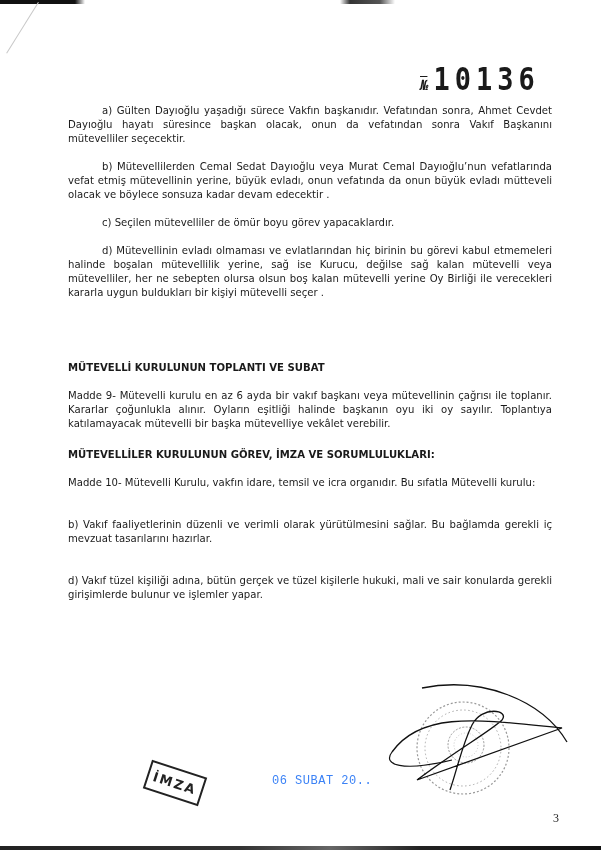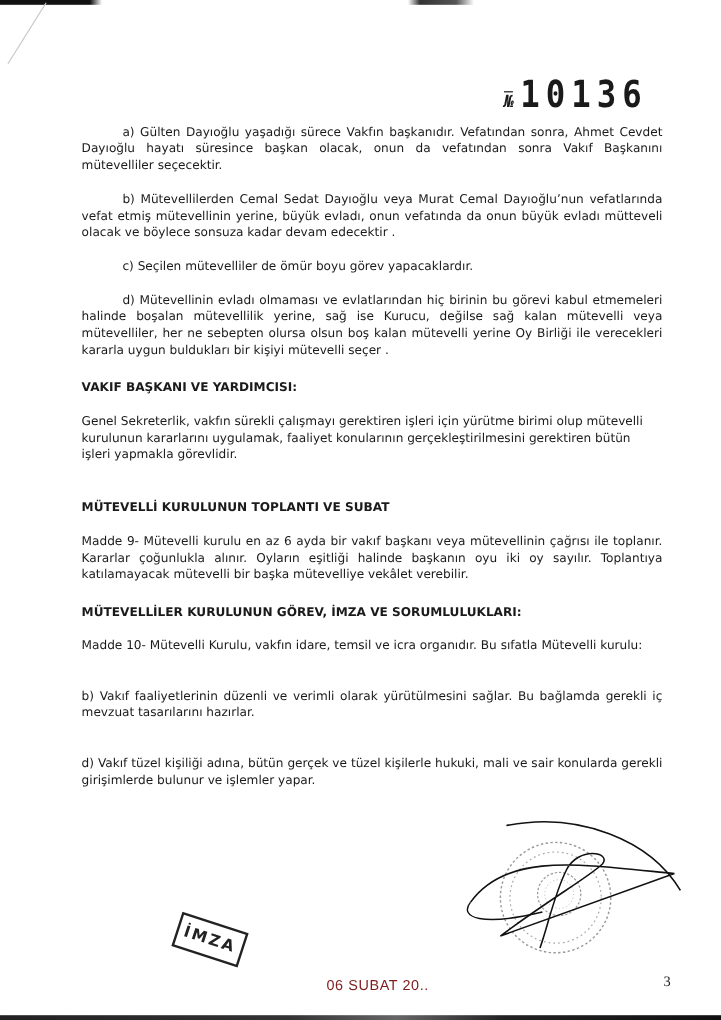--- a/index.html
+++ b/index.html
@@ -44,22 +44,22 @@
   }
   .signature { position: absolute; left: 362px; top: 680px; width: 210px; height: 120px; }
   .imza {
     position: absolute; left: 146px; top: 768px; width: 54px; height: 26px;
     border: 2px solid #222; transform: rotate(18deg);
     font-family: "DejaVu Sans", sans-serif; font-weight: bold; font-size: 13px;
     letter-spacing: 2px; display: flex; align-items: center; justify-content: center;
     color: #222;
   }
   .date-stamp {
-    position: absolute; left: 272px; top: 814px;
-    font-family: Liberation Sans, sans-serif; font-size: 12px; color: #7f1d1d;
+    position: absolute; left: 272px; top: 774px;
+    font-family: Liberation Mono, monospace; font-size: 12px; color: #3b82f6;
     letter-spacing: 0.5px;
   }
   .page-number {
     position: absolute; left: 553px; top: 811px;
     font-family: "Liberation Serif", serif; font-size: 12px; color: #222;
   }
 </style>
 </head>
 <body>
 
@@ -74,23 +74,21 @@
 <div class="doc">
   <p class="p indent">a) Gülten Dayıoğlu yaşadığı sürece Vakfın başkanıdır. Vefatından sonra, Ahmet Cevdet Dayıoğlu hayatı süresince başkan olacak, onun da vefatından sonra Vakıf Başkanını mütevelliler seçecektir.</p>
   <div class="gap-s"></div>
   <p class="p indent">b) Mütevellilerden Cemal Sedat Dayıoğlu veya  Murat Cemal Dayıoğlu’nun vefatlarında vefat etmiş mütevellinin yerine, büyük evladı, onun vefatında da onun büyük evladı mütteveli olacak ve böylece sonsuza kadar devam edecektir .</p>
   <div class="gap-s"></div>
   <p class="p indent">c) Seçilen mütevelliler de ömür boyu görev yapacaklardır.</p>
   <div class="gap-s"></div>
   <p class="p indent">d) Mütevellinin evladı olmaması ve evlatlarından hiç birinin bu görevi kabul etmemeleri halinde boşalan mütevellilik yerine, sağ ise Kurucu, değilse sağ kalan mütevelli veya mütevelliler, her ne sebepten olursa olsun boş kalan mütevelli yerine Oy Birliği ile verecekleri kararla  uygun buldukları bir kişiyi  mütevelli seçer .</p>
   <div class="gap-m"></div>
 
-  <p class="h">VAKIF BAŞKANI VE YARDIMCISI:</p>
   <div class="gap-s"></div>
-  <p class="p" style="text-align:left">Genel Sekreterlik, vakfın sürekli çalışmayı gerektiren işleri için yürütme birimi olup mütevelli kurulunun kararlarını uygulamak, faaliyet konularının gerçekleştirilmesini gerektiren bütün işleri yapmakla görevlidir.</p>
   <div class="gap-l"></div>
 
   <p class="h">MÜTEVELLİ KURULUNUN  TOPLANTI VE SUBAT</p>
   <div class="gap-s"></div>
   <p class="p">Madde 9- Mütevelli kurulu en az 6 ayda  bir  vakıf başkanı veya mütevellinin çağrısı ile toplanır. Kararlar çoğunlukla alınır. Oyların eşitliği halinde başkanın oyu iki oy sayılır. Toplantıya katılamayacak mütevelli bir başka mütevelliye vekâlet verebilir.</p>
   <div class="gap-m"></div>
 
   <p class="h">MÜTEVELLİLER  KURULUNUN GÖREV, İMZA VE SORUMLULUKLARI:</p>
   <div class="gap-s"></div>
   <p class="p">Madde 10- Mütevelli Kurulu, vakfın idare, temsil ve icra organıdır. Bu sıfatla Mütevelli  kurulu:</p>

